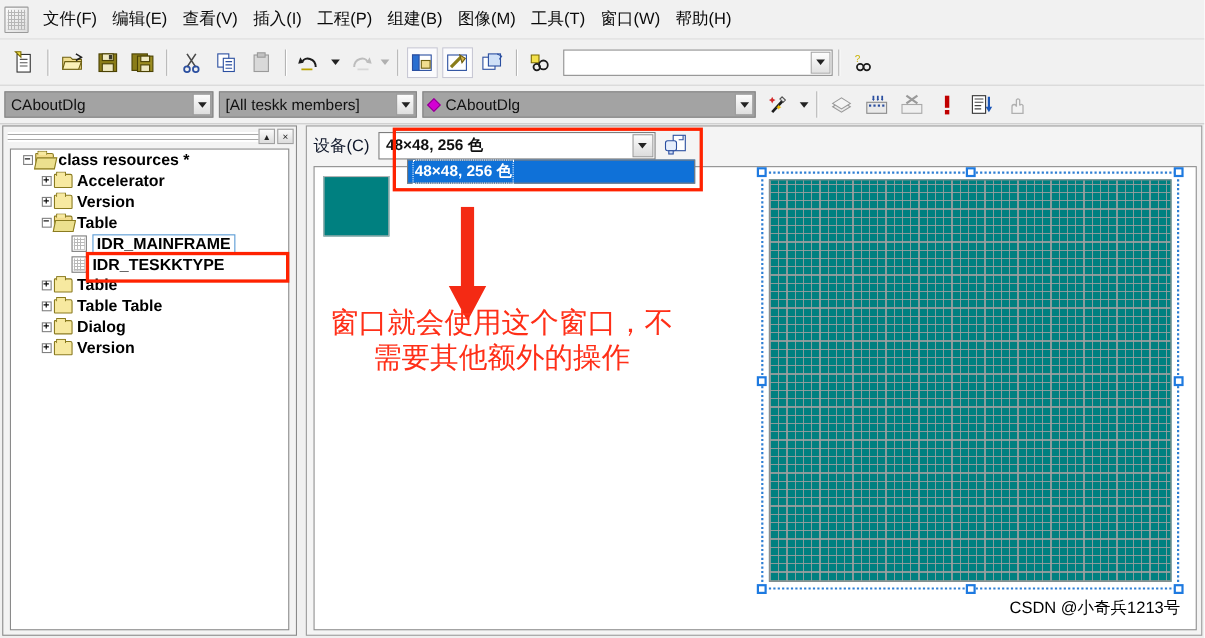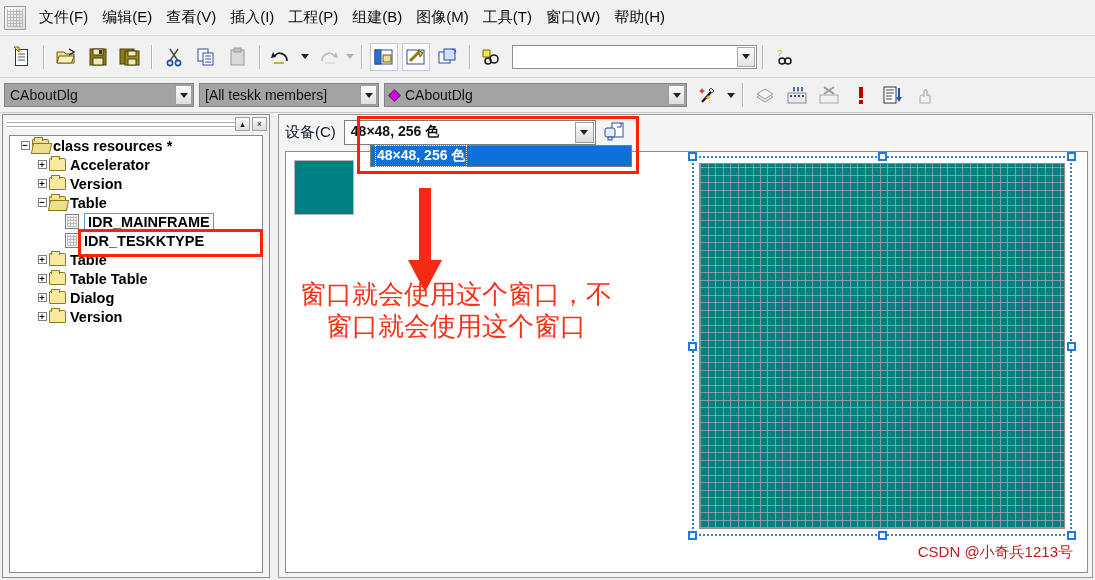--- a/index.html
+++ b/index.html
@@ -227,21 +227,21 @@
     position:absolute; left:0; top:0; right:0; bottom:0;
     border:2px dotted #2f7fd4;
   }
   .handle{
     position:absolute; width:9px; height:9px; background:#ffffff;
     border:2px solid #1e7ae0;
   }
 
   .watermark{
     position:absolute; right:14px; bottom:10px;
-    font-size:15px; color:#b91c1c;
+    font-size:15px; color:#000000;
     white-space:nowrap; pointer-events:none;
   }
 
   
   .anno-box{
     position:absolute; border:3px solid #ff2200; pointer-events:none;
   }
   #anno-dropdown{ left:357px; top:116px; width:282px; height:58px; }
   #anno-tree{ left:78px; top:229px; width:185px; height:28px; }
   .anno-arrow{
@@ -619,16 +619,16 @@
   <div class="anno-box" id="anno-tree"></div>
 
   <div class="anno-arrow">
     <svg width="42" height="104" viewBox="0 0 42 104">
       <path d="M15 0 H27 V72 H38 L21 104 L4 72 H15 Z" fill="#f42a14"></path>
     </svg>
   </div>
 
   <div class="anno-text">
     <div>窗口就会使用这个窗口，不</div>
-    <div>窗口就会使用这个窗口</div>
+    <div>需要其他额外的操作</div>
   </div>
 
 </div>
 
 </body></html>

